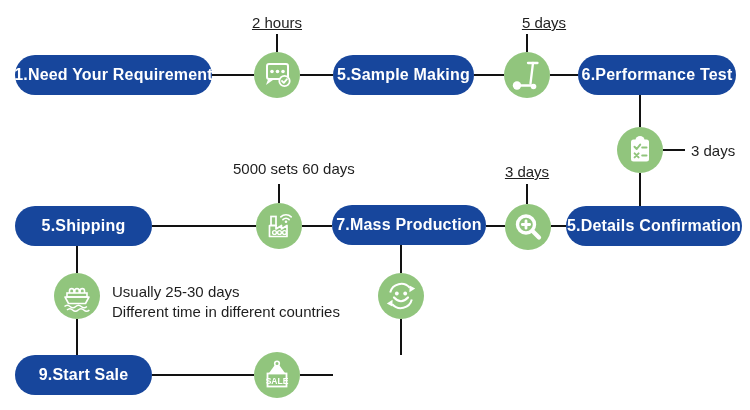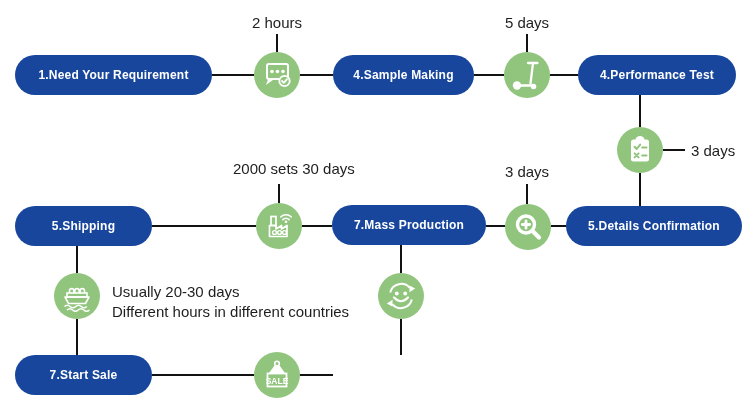--- a/index.html
+++ b/index.html
@@ -2,34 +2,34 @@
 <html><head>
 <meta charset="utf-8">
 <style>
   html,body{margin:0;padding:0;background:#fff;}
   .canvas{
     position:relative;width:750px;height:410px;background:#ffffff;overflow:hidden;
     font-family:"Liberation Sans",sans-serif;
   }
   .pill{
     position:absolute;height:40px;background:#17469c;border-radius:21px;
-    color:#ffffff;font-weight:bold;font-size:12px;letter-spacing:.2px;
+    color:#ffffff;font-weight:bold;font-size:16px;letter-spacing:.2px;
     display:flex;align-items:center;justify-content:center;white-space:nowrap;
   }
   .icon-circle{
     position:absolute;width:46px;height:46px;border-radius:50%;background:#91c57d;
     display:flex;align-items:center;justify-content:flex-start;
   }
   .icon-circle svg{display:block;}
   .hline{position:absolute;height:2px;background:#121212;}
   .vline{position:absolute;width:2px;background:#121212;}
   .note{
     position:absolute;color:#1e1e1e;font-size:15px;line-height:19px;white-space:nowrap;
   }
-  .note.center{transform:translateX(-50%);}
+  .note.center{transform:translateX(-50%);text-decoration:underline;}
 </style>
 </head>
 <body>
 
 <div class="canvas">
 
   <div class="hline" style="left:212px;top:74px;width:42px"></div>
   <div class="hline" style="left:300px;top:74px;width:33px"></div>
   <div class="hline" style="left:474px;top:74px;width:30px"></div>
   <div class="hline" style="left:550px;top:74px;width:28px"></div>
@@ -49,34 +49,34 @@
 
   <div class="vline" style="left:76px;top:246px;height:27px"></div>
   <div class="vline" style="left:76px;top:319px;height:36px"></div>
   <div class="vline" style="left:400px;top:245px;height:28px"></div>
   <div class="vline" style="left:400px;top:319px;height:36px"></div>
 
   <div class="hline" style="left:152px;top:374px;width:102px"></div>
   <div class="hline" style="left:300px;top:374px;width:33px"></div>
 
   <div class="pill" style="left:15px;top:55px;width:197px">1.Need Your Requirement</div>
-  <div class="pill" style="left:333px;top:55px;width:141px">4.Sample Making</div>
-  <div class="pill" style="left:578px;top:55px;width:158px">4.Performance Test</div>
+  <div class="pill" style="left:333px;top:55px;width:141px">5.Sample Making</div>
+  <div class="pill" style="left:578px;top:55px;width:158px">6.Performance Test</div>
   <div class="pill" style="left:566px;top:206px;width:176px">5.Details Confirmation</div>
   <div class="pill" style="left:332px;top:205px;width:154px">7.Mass Production</div>
   <div class="pill" style="left:15px;top:206px;width:137px">5.Shipping</div>
-  <div class="pill" style="left:15px;top:355px;width:137px">7.Start Sale</div>
+  <div class="pill" style="left:15px;top:355px;width:137px">9.Start Sale</div>
 
   <div class="note center" style="left:277px;top:13px">2 hours</div>
-  <div class="note center" style="left:527px;top:13px">5 days</div>
+  <div class="note center" style="left:544px;top:13px">5 days</div>
   <div class="note" style="left:691px;top:141px">3 days</div>
   <div class="note center" style="left:527px;top:162px">3 days</div>
-  <div class="note" style="left:233px;top:159px">2000 sets 30 days</div>
-  <div class="note" style="left:112px;top:282px">Usually 20-30 days</div>
-  <div class="note" style="left:112px;top:302px">Different hours in different countries</div>
+  <div class="note" style="left:233px;top:159px">5000 sets 60 days</div>
+  <div class="note" style="left:112px;top:282px">Usually 25-30 days</div>
+  <div class="note" style="left:112px;top:302px">Different time in different countries</div>
 
   <div class="icon-circle" style="left:254px;top:52px">
     <svg width="46" height="46" viewBox="0 0 46 46">
       <rect x="13" y="12" width="21" height="15" rx="2" fill="none" stroke="#fff" stroke-width="2"></rect>
       <polygon points="14.5,26 12,33 21,26.5" fill="#fff"></polygon>
       <circle cx="18" cy="19.5" r="1.8" fill="#fff"></circle>
       <circle cx="23.5" cy="19.5" r="1.8" fill="#fff"></circle>
       <circle cx="29" cy="19.5" r="1.8" fill="#fff"></circle>
       <circle cx="30.5" cy="29" r="5.2" fill="#91c57d" stroke="#fff" stroke-width="1.8"></circle>
       <path d="M28 29 l1.8 1.8 L33 27.2" fill="none" stroke="#fff" stroke-width="1.8" stroke-linecap="round" stroke-linejoin="round"></path>

